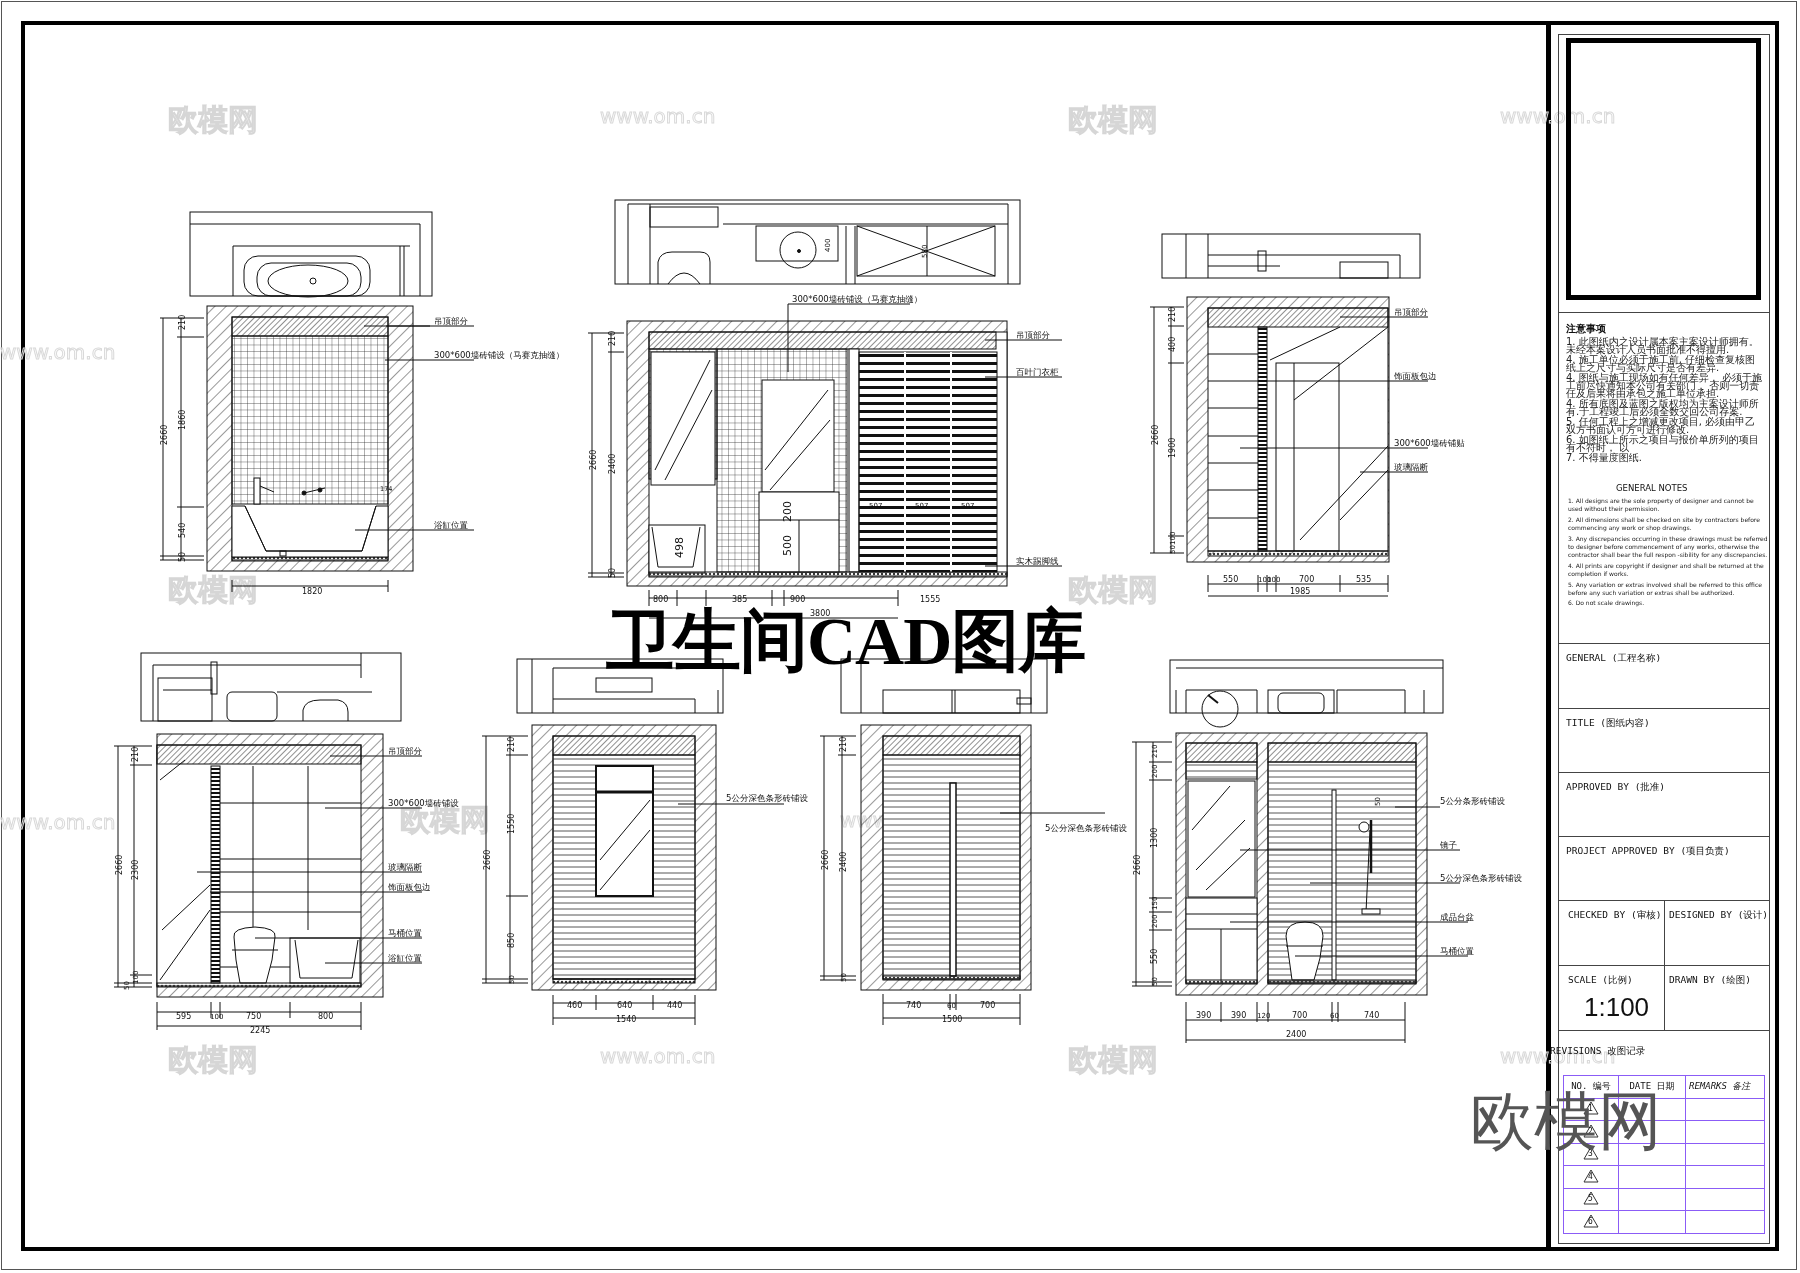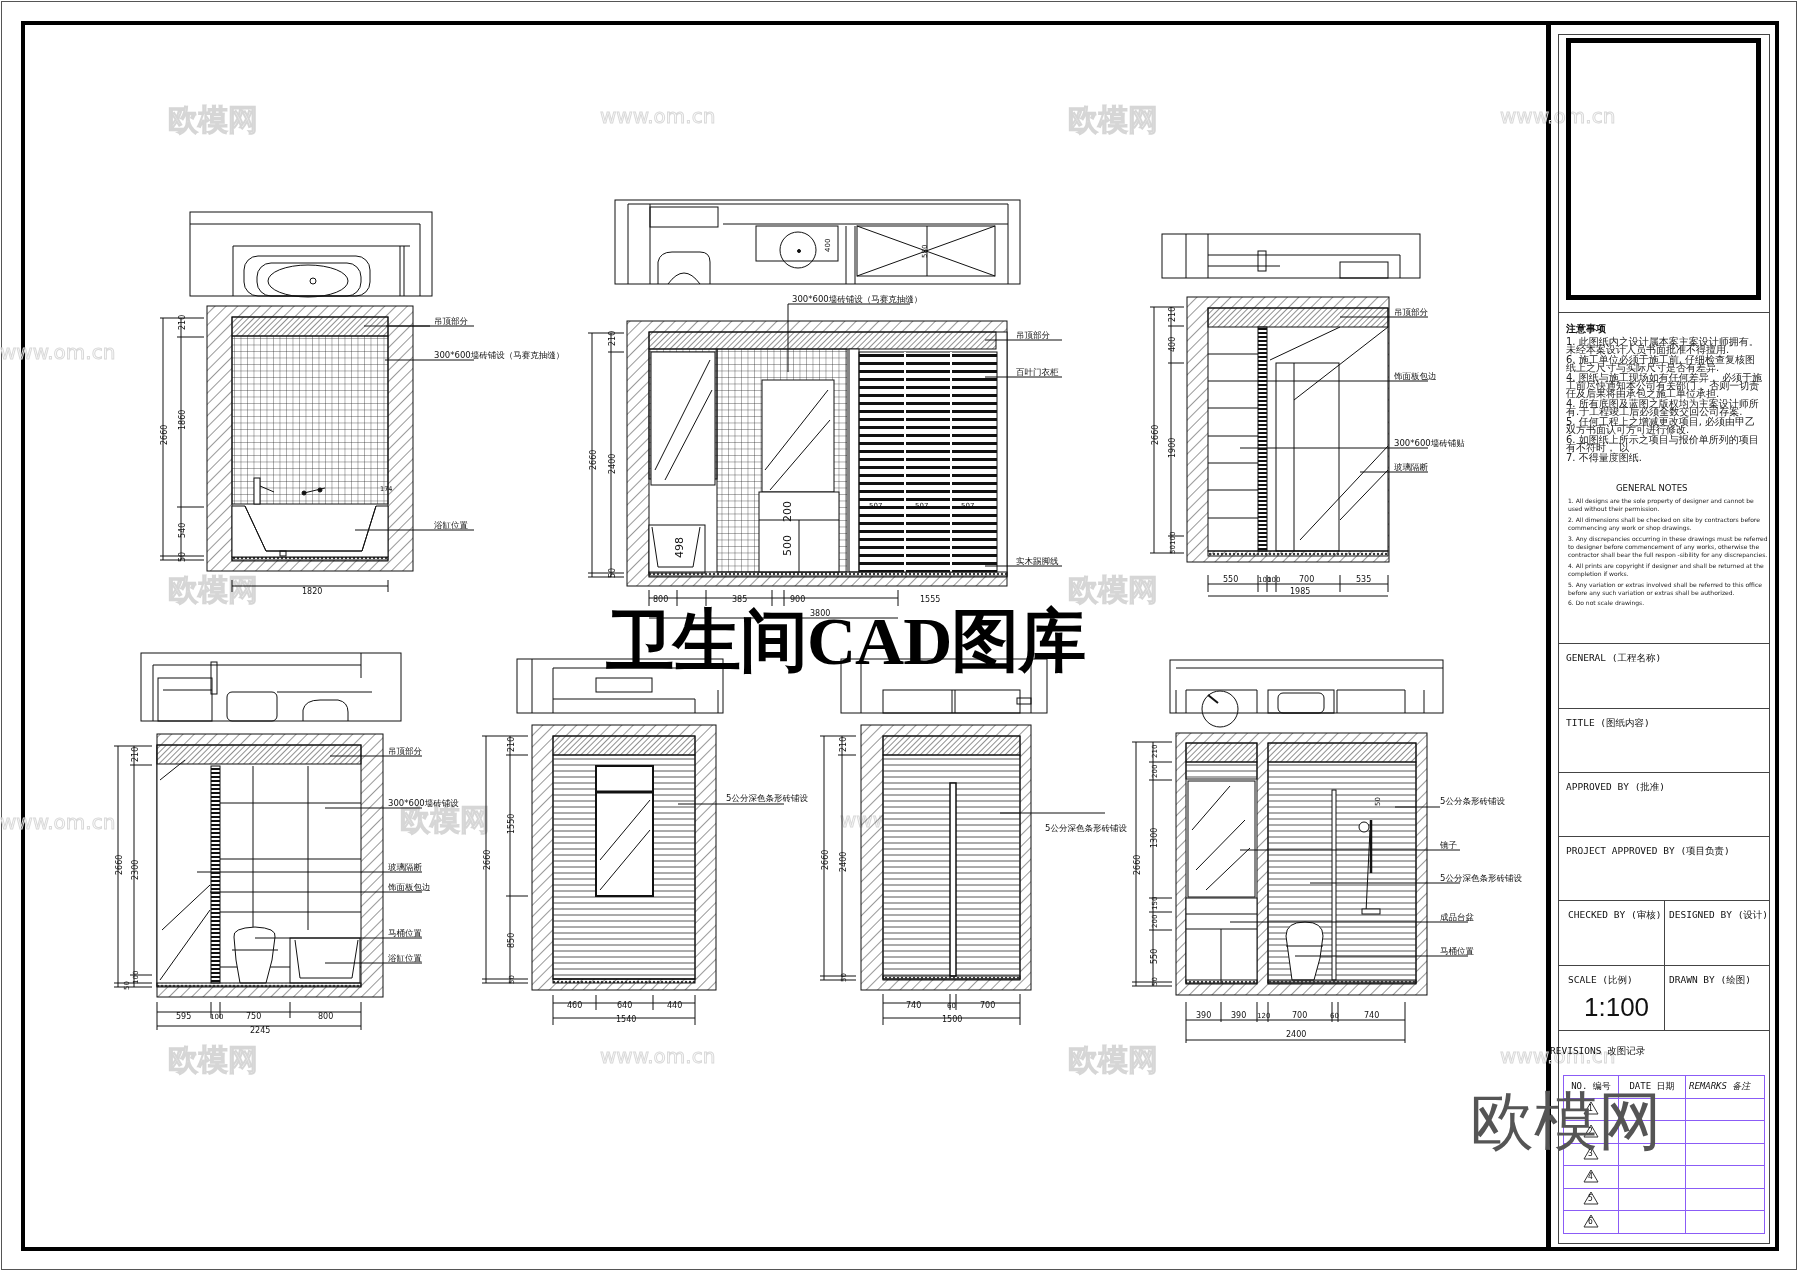--- a/index.html
+++ b/index.html
@@ -552,21 +552,21 @@
 
 <div id="big-title">卫生间CAD图库</div>
 
 <div id="panel" class="abs"></div>
 <div id="panel-image" class="abs"></div>
 <div class="row-line" style="top:312px;"></div>
 
 <div class="notes-h" style="left:1566px;top:322px;">注意事项</div>
 <div class="notes" style="left:1566px;top:338px;width:198px;">
   <p>1.  此图纸内之设计属本案主案设计师拥有。  未经本案设计人员书面批准不得擅用.</p>
-  <p>6.  施工单位必须于施工前, 仔细检查复核图纸上之尺寸与实际尺寸是否有差异.</p>
+  <p>4.  施工单位必须于施工前, 仔细检查复核图纸上之尺寸与实际尺寸是否有差异.</p>
   <p>4.  图纸与施工现场如有任何差异，  必须于施工前尽快通知本公司有关部门，  否则一切责任及后果将由承包之施工单位承担.</p>
   <p>4.  所有底图及蓝图之版权均为主案设计师所有.于工程竣工后必须全数交回公司存案.</p>
   <p>5.  任何工程上之增减更改项目, 必须由甲乙双方书面认可方可进行修改.</p>
   <p>6.  如图纸上所示之项目与报价单所列的项目有不符时，  以</p>
   <p>7.  不得量度图纸.</p>
 </div>
 <div class="gn-h" style="left:1568px;top:483px;padding-left:48px;">GENERAL NOTES</div>
 <div class="notes" style="left:1568px;top:497px;width:200px;font-size:6px;line-height:8.4px;">
   <p>1. All designs are the sole property of designer and cannot be used  without their permission.</p>
   <p>2. All dimensions shall be checked on site by contractors before commencing any work or shop drawings.</p>

